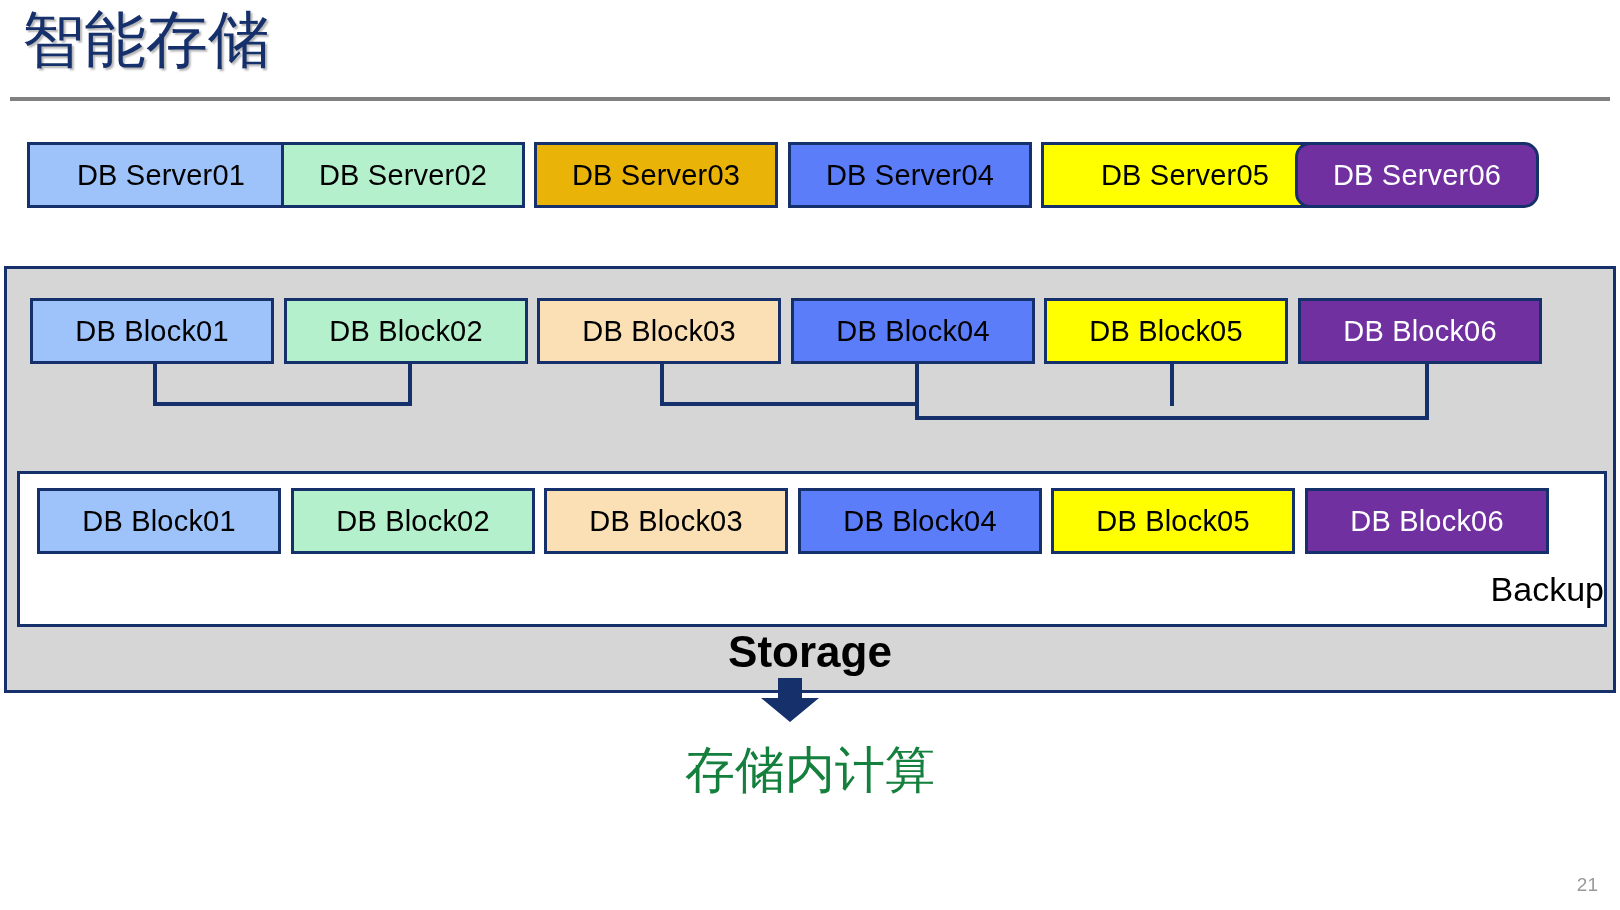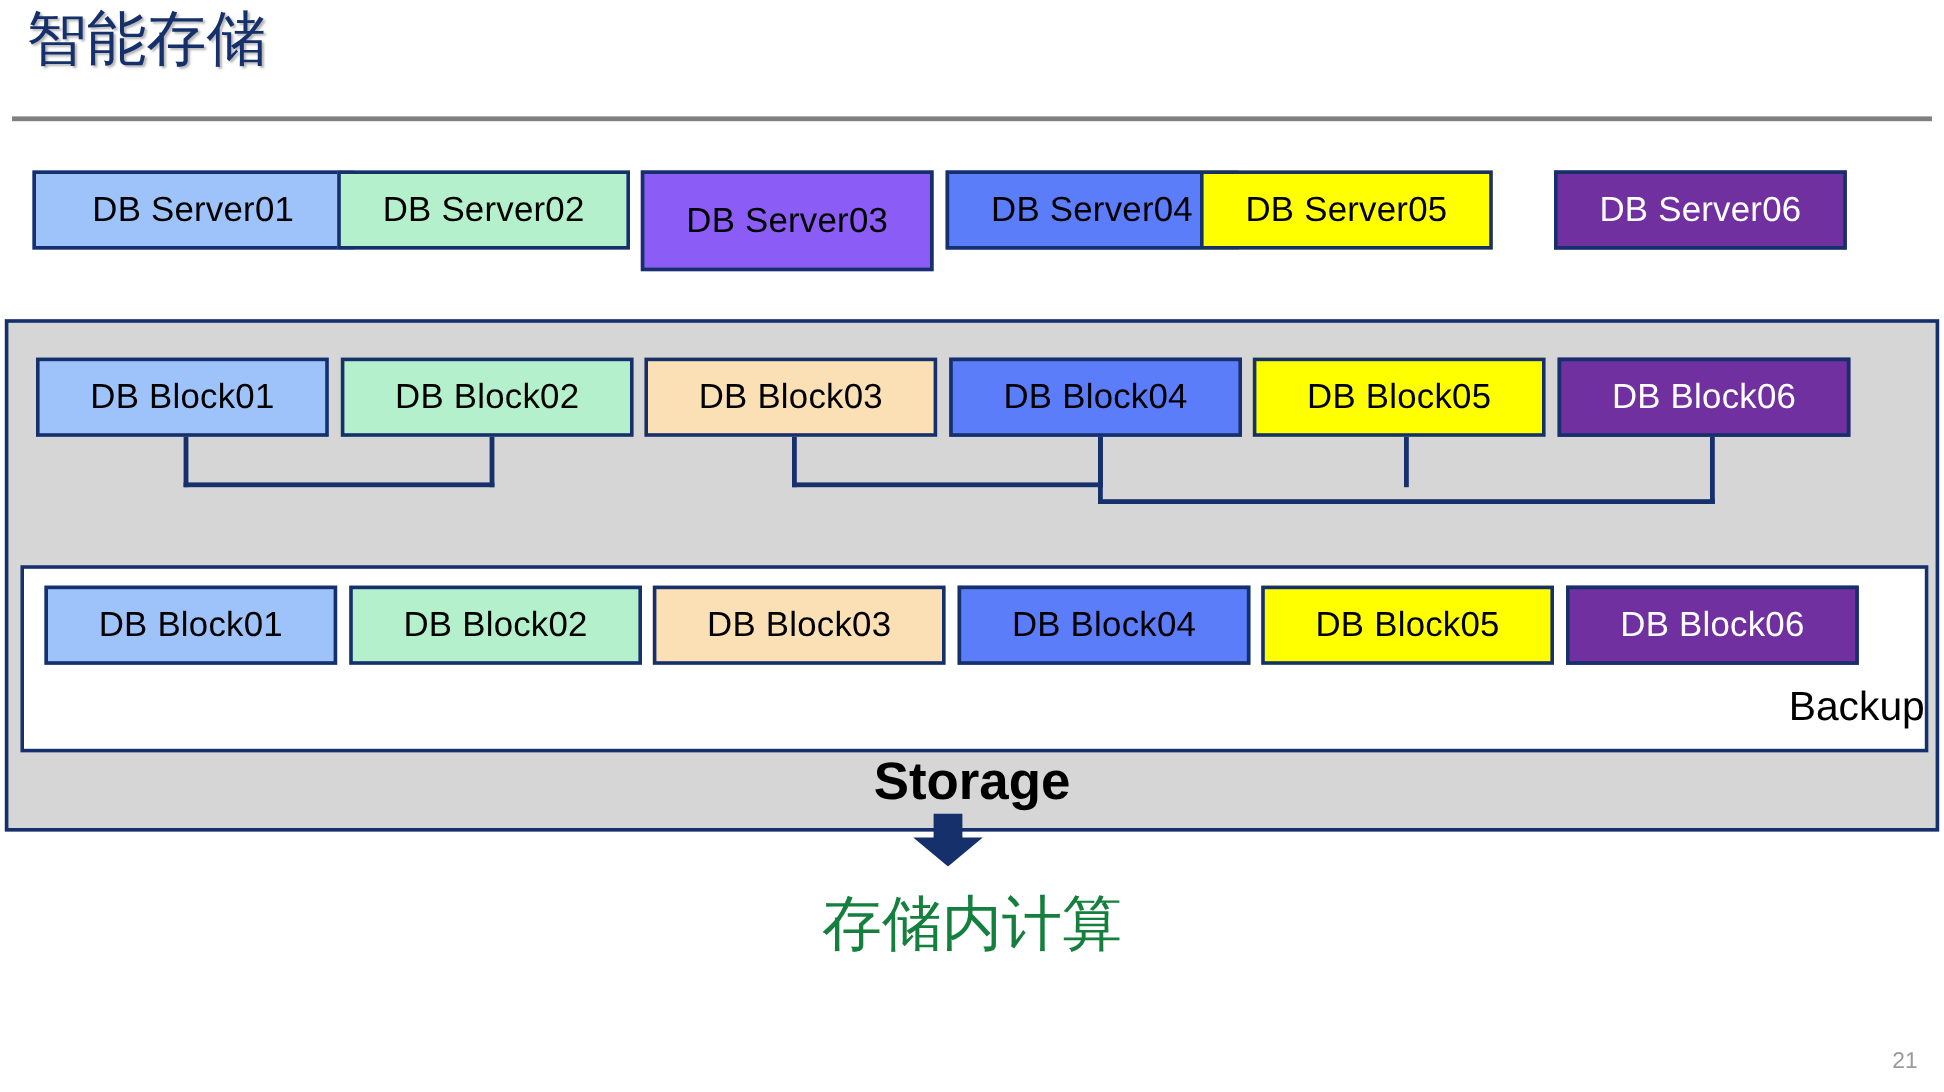--- a/index.html
+++ b/index.html
@@ -13,21 +13,21 @@
     position: relative;
     overflow: hidden;
     font-family: "Liberation Sans", sans-serif;
   }
 
   
   #slide-title {
     position: absolute;
     left: 22px;
     top: 2px;
-    font-size: 50px;
+    font-size: 62px;
     line-height: 1.22;
     font-weight: 400;
     color: #16306b;
     text-shadow: 2px 2px 2px rgba(140,140,140,0.65);
     white-space: nowrap;
   }
   #title-rule {
     position: absolute;
     left: 10px;
     top: 97px;
@@ -138,30 +138,30 @@
 <div id="slide-title">智能存储</div>
 <div id="title-rule"></div>
 
 <div id="server-row">
     <div class="node" style="left: 27px; top: 142px; width: 268px; height: 66px; background: rgb(157, 195, 250); color: rgb(0, 0, 0); border-color: rgb(22, 48, 107);">
       <span>DB Server01</span>
     </div>
     <div class="node" style="left: 281px; top: 142px; width: 244px; height: 66px; background: rgb(181, 240, 205); color: rgb(0, 0, 0); border-color: rgb(22, 48, 107);">
       <span>DB Server02</span>
     </div>
-    <div class="node" style="left: 534px; top: 142px; width: 244px; height: 84px; background: #8b5cf6; color: rgb(0, 0, 0); border-color: rgb(22, 48, 107);">
+    <div class="node" style="left: 534px; top: 142px; width: 244px; height: 66px; background: #eab308; color: rgb(0, 0, 0); border-color: rgb(22, 48, 107);">
       <span>DB Server03</span>
     </div>
     <div class="node" style="left: 788px; top: 142px; width: 244px; height: 66px; background: rgb(92, 125, 250); color: rgb(0, 0, 0); border-color: rgb(22, 48, 107);">
       <span>DB Server04</span>
     </div>
-    <div class="node" style="left: 1000px; top: 142px; width: 244px; height: 66px; background: rgb(255, 255, 0); color: rgb(0, 0, 0); border-color: rgb(22, 48, 107);">
+    <div class="node" style="left: 1041px; top: 142px; width: 288px; height: 66px; background: rgb(255, 255, 0); color: rgb(0, 0, 0); border-color: rgb(22, 48, 107);">
       <span>DB Server05</span>
     </div>
-    <div class="node on-dark" style="left: 1295px; top: 142px; width: 244px; height: 66px; background: rgb(112, 48, 160); color: rgb(255, 255, 255); border-color: rgb(22, 48, 107);">
+    <div class="node on-dark" style="left: 1295px; top: 142px; width: 244px; height: 66px; background: rgb(112, 48, 160); color: rgb(255, 255, 255); border-color: rgb(22, 48, 107); border-radius: 15px;">
       <span>DB Server06</span>
     </div>
   </div>
 
 <div id="storage-panel">
 
   <div id="primary-layer">
       <div class="node" style="left: 23px; top: 29px; width: 244px; height: 66px; background: rgb(157, 195, 250); color: rgb(0, 0, 0); border-color: rgb(22, 48, 107);">
         <span>DB Block01</span>
       </div>

